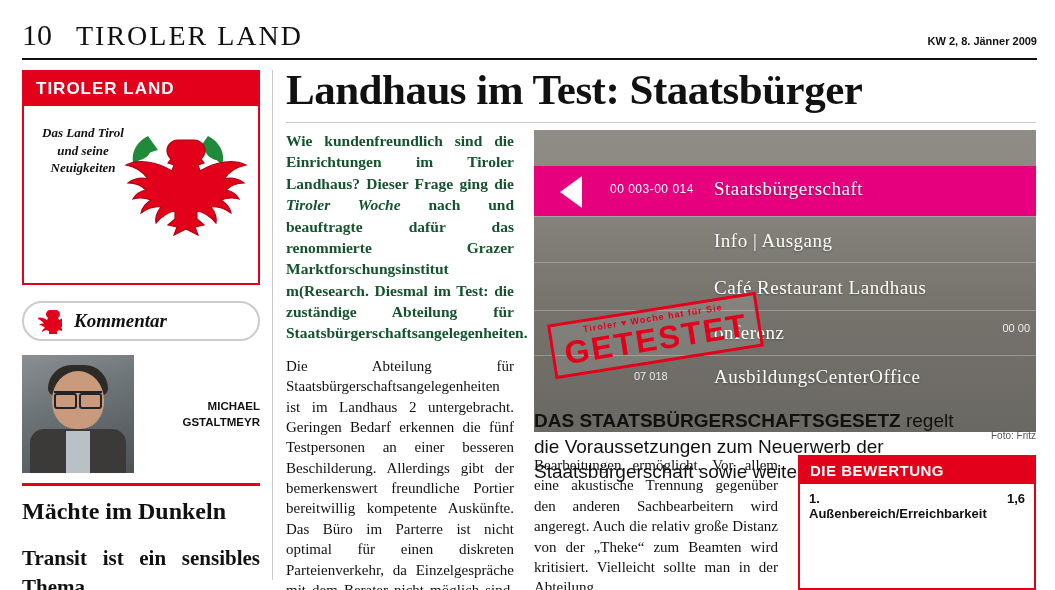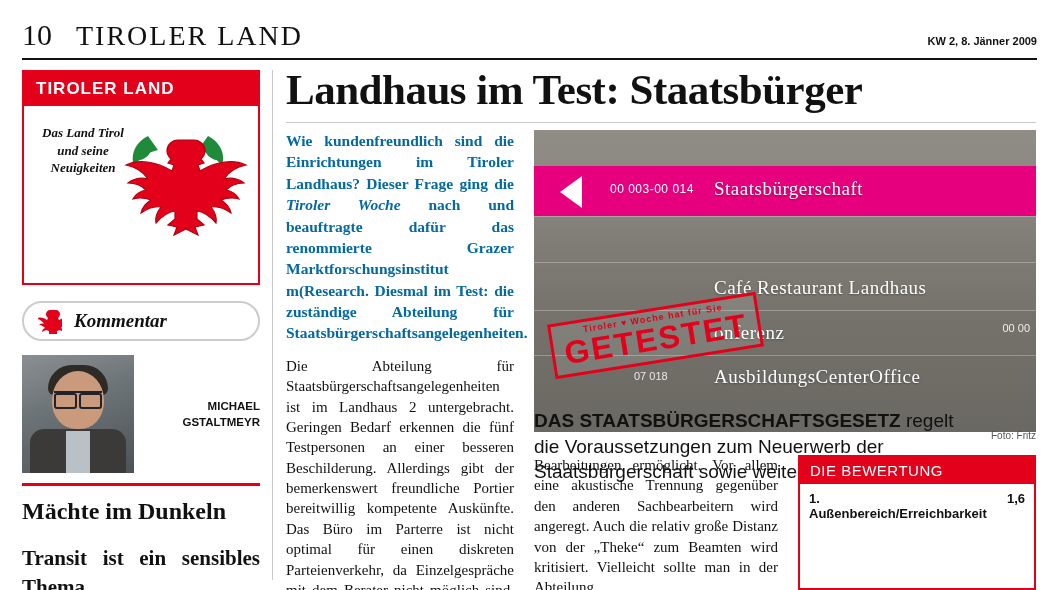--- a/index.html
+++ b/index.html
@@ -142,21 +142,21 @@
   .headline-rule {
     position: absolute; left: 286px; top: 122px; width: 750px; height: 1px;
     background: #c9c9c9;
   }
 
   
   .col1 { position: absolute; left: 286px; top: 130px; width: 228px; }
   .lead {
     font-family: "Liberation Serif", serif;
     font-weight: bold; font-size: 15.5px; line-height: 1.38;
-    text-align: justify; color: #0369a1;
+    text-align: justify; color: #14532d;
   }
   .lead i { font-style: italic; }
   .col-body {
     font-family: "Liberation Serif", serif;
     font-size: 15px; line-height: 1.36; text-align: justify; color: #111;
   }
   .col1 .col-body { margin-top: 12px; }
 
   
   .col2 { position: absolute; left: 534px; top: 455px; width: 244px; }
@@ -237,21 +237,21 @@
   }
 
   
   .ratingbox {
     position: absolute; left: 798px; top: 455px; width: 238px; height: 135px;
     border: 2px solid #e2001a; background: #fff;
   }
   .ratingbox-header {
     background: #e2001a; color: #fff;
     font-family: "Liberation Sans", sans-serif;
-    font-weight: normal; font-size: 15px; letter-spacing: 0.5px;
+    font-weight: bold; font-size: 15px; letter-spacing: 0.5px;
     padding: 5px 10px;
   }
   .rating-intro {
     padding: 7px 9px 4px 9px;
     font-family: "Liberation Sans", sans-serif;
     font-size: 12.5px; line-height: 1.33; color: #111; text-align: justify;
   }
   .rating-list { padding: 4px 9px 0 9px; }
   .rating-row {
     display: flex; justify-content: space-between; align-items: baseline;
@@ -351,20 +351,21 @@
   </div>
 
   <div class="photo-wrap">
     <div class="photo">
       <div class="pinkbar"></div>
       <div class="arrow"></div>
       <div class="code">00 003-00 014</div>
 
       <div class="row-label" style="top:48px;">Staatsbürgerschaft</div>
       <div class="hline" style="top:86px;"></div>
+      <div class="row-label" style="top:100px;">Info | Ausgang</div>
       <div class="hline" style="top:132px;"></div>
       <div class="row-label" style="top:147px;">Café Restaurant Landhaus</div>
       <div class="hline" style="top:180px;"></div>
       <div class="row-label" style="top:192px;">onferenz</div>
       <div class="hline" style="top:225px;"></div>
       <div class="row-label" style="top:236px;">AusbildungsCenterOffice</div>
       <div class="code-right">00 00</div>
       <div class="code2" style="top:240px;">07 018</div>
 
       <div class="stamp">

